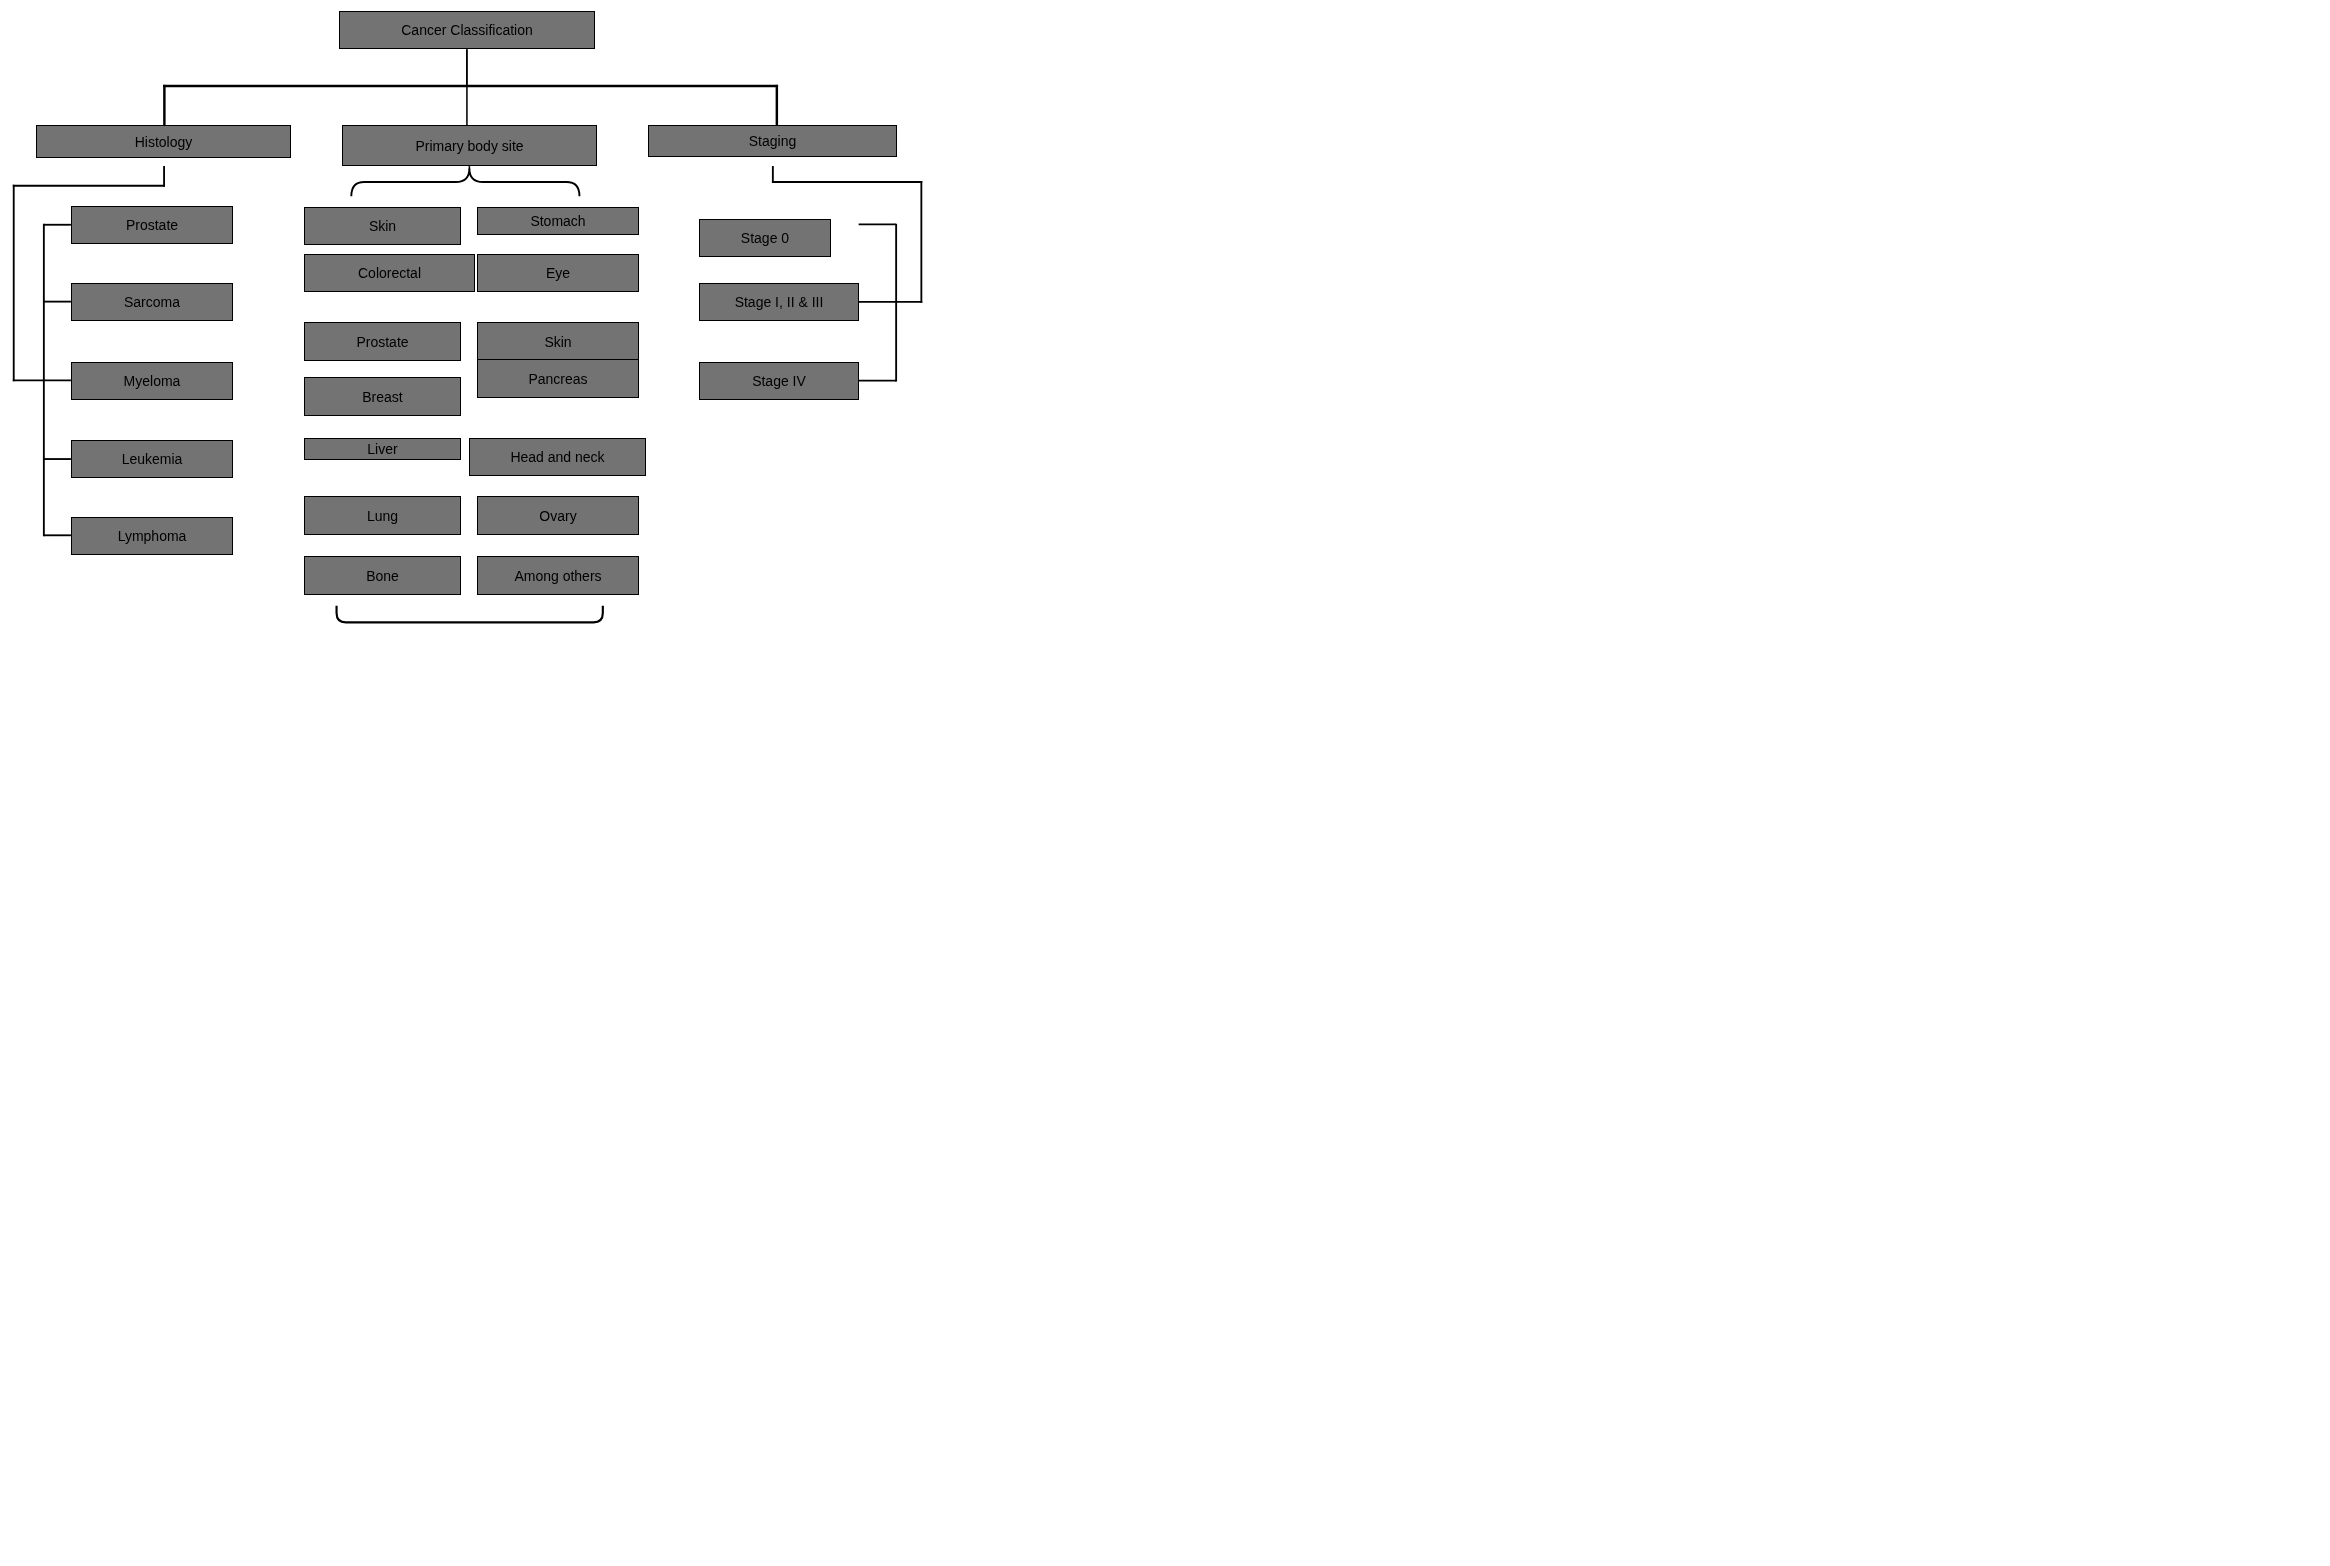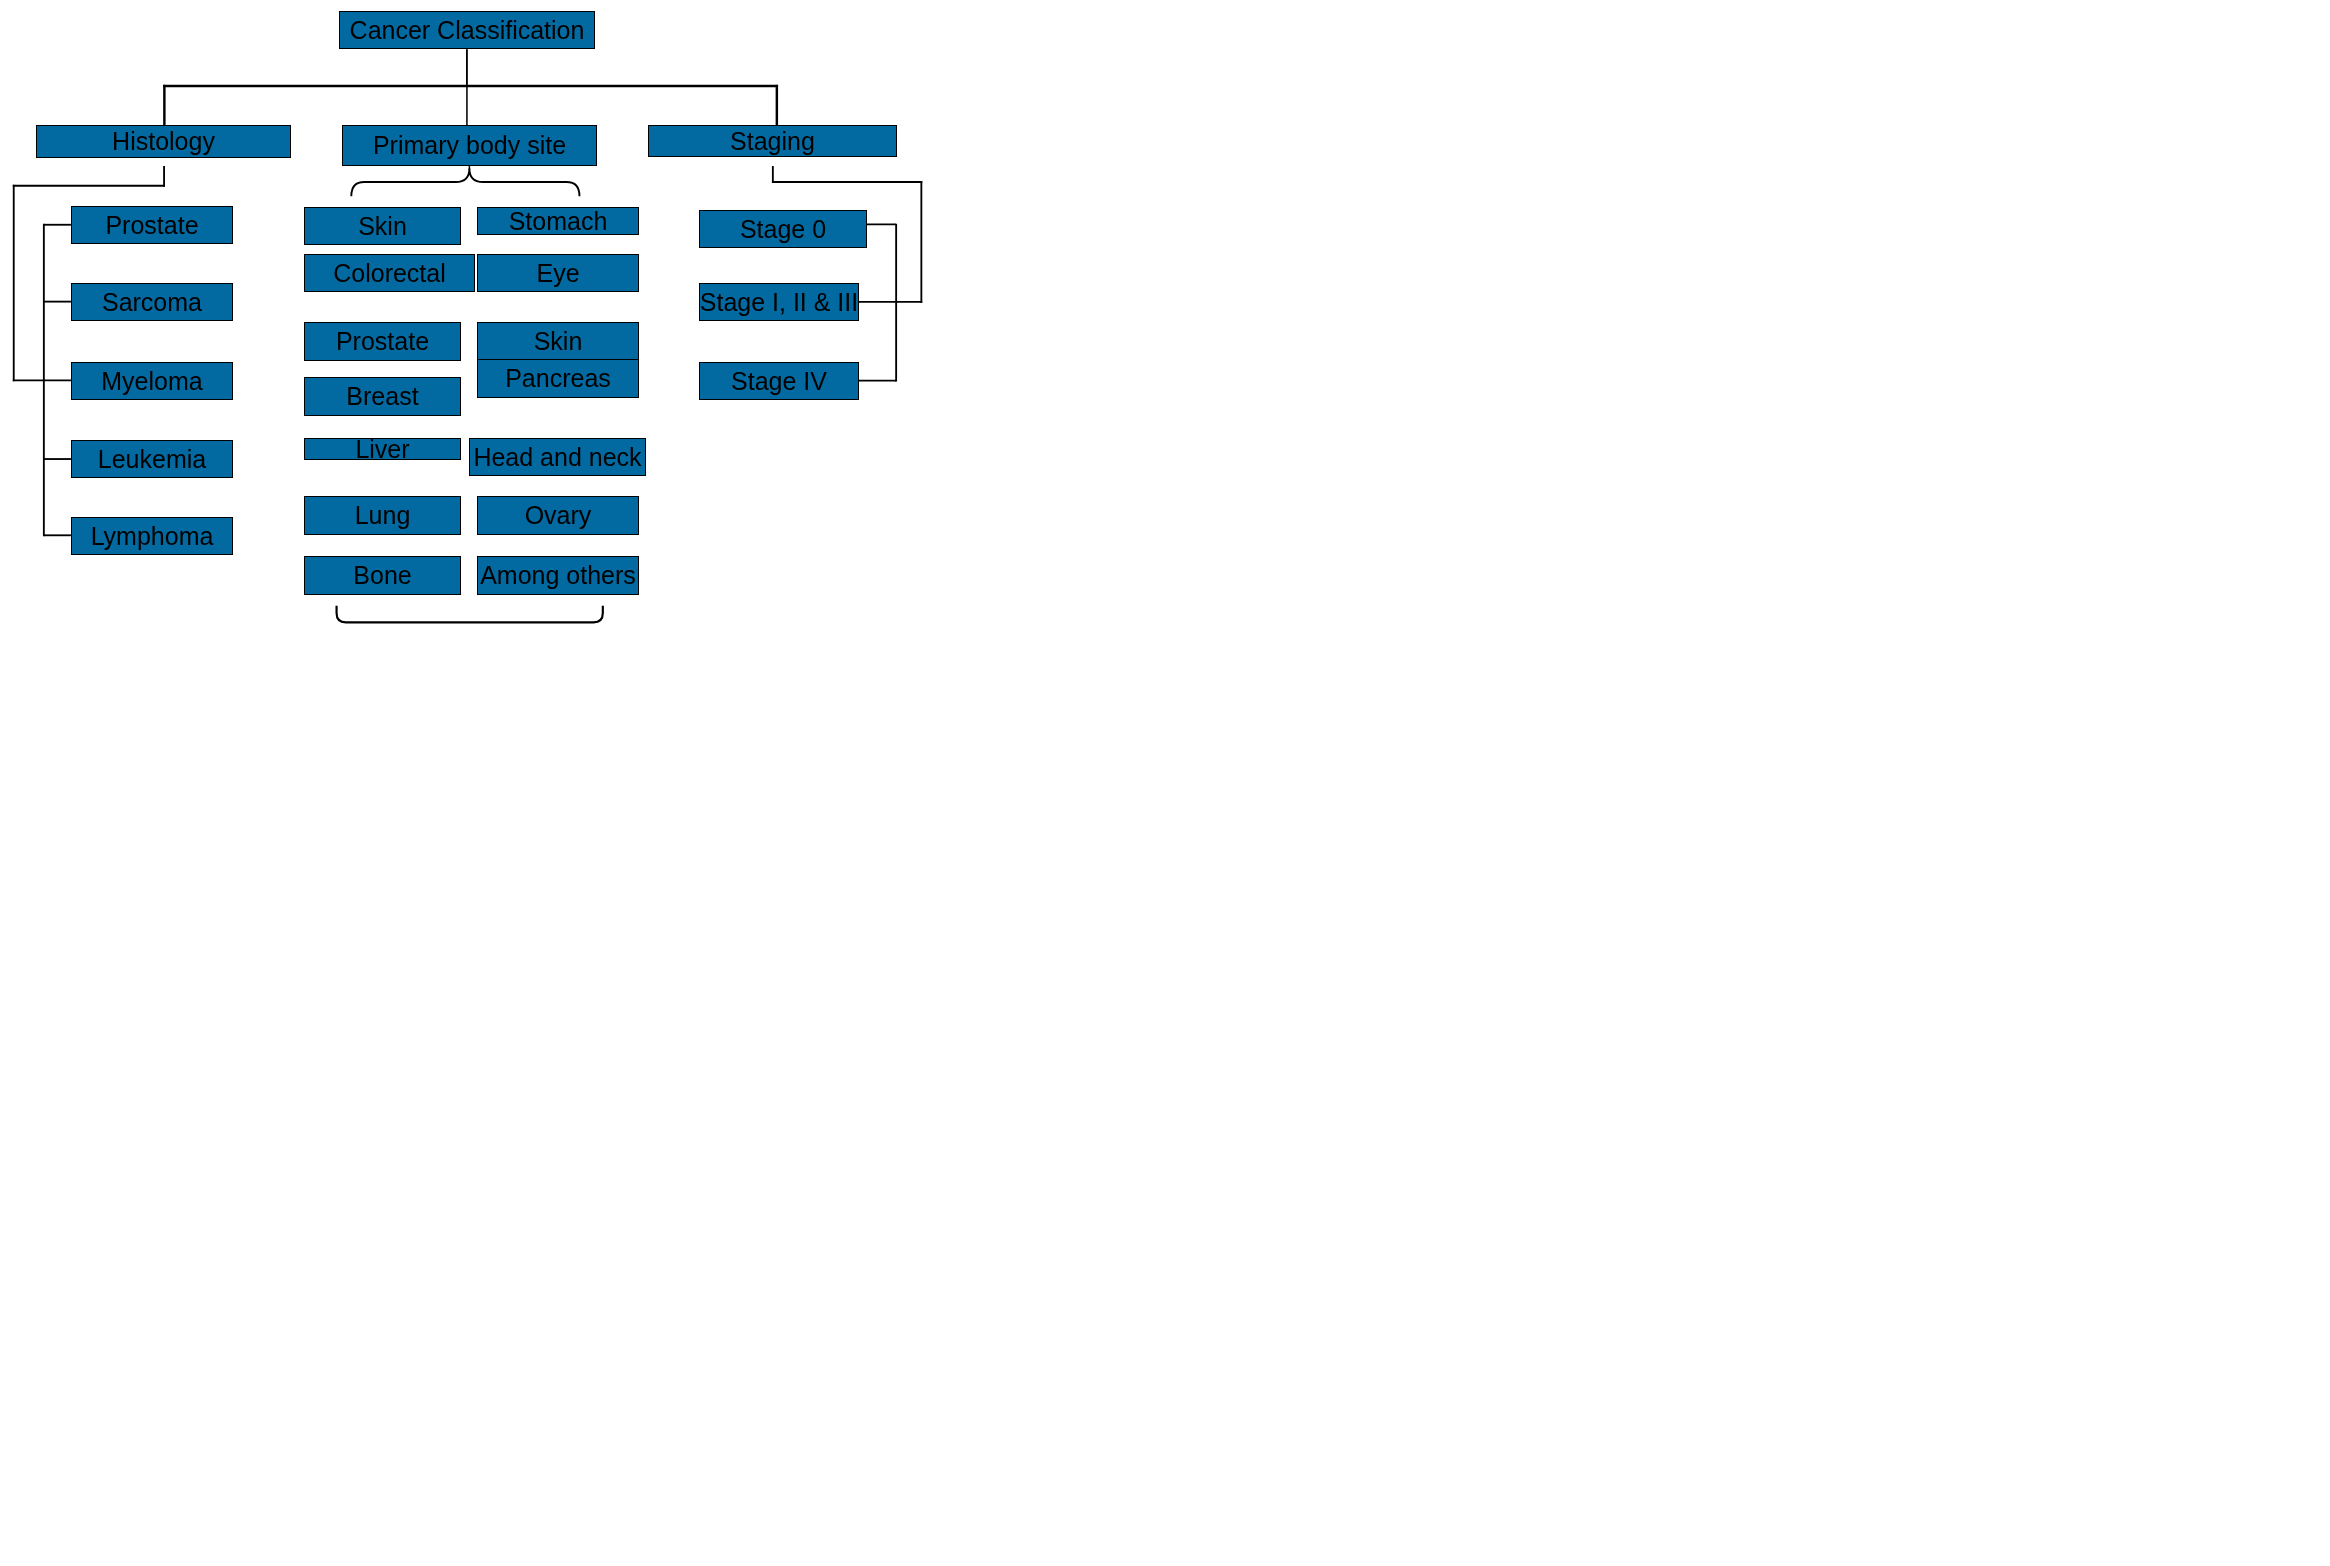--- a/index.html
+++ b/index.html
@@ -9,23 +9,23 @@
     background:#ffffff;
     font-family:"Liberation Sans", sans-serif;
     overflow:hidden;
   }
   .wires{position:absolute;left:0;top:0;width:932px;height:626px;}
   .wires path{stroke:#000;fill:none;}
   .node{
     position:absolute;
     box-sizing:border-box;
     border:1.8px solid #000000;
-    background:#0369a1;
+    background:#737373;
     display:flex;align-items:center;justify-content:center;
-    font-size:25px;line-height:1;color:#000000;
+    font-size:14px;line-height:1;color:#000000;
     white-space:nowrap;
     z-index:2;
   }
 </style>
 </head>
 <body>
 
 <div class="diagram">
 
   <svg class="wires" viewBox="0 0 1515 1018" xmlns="http://www.w3.org/2000/svg">
@@ -80,18 +80,18 @@
   <div class="node" style="left:304px;top:556px;width:157px;height:39px">Bone</div>
 
   <div class="node" style="left:477px;top:207px;width:162px;height:28px">Stomach</div>
   <div class="node" style="left:477px;top:254px;width:162px;height:38px">Eye</div>
   <div class="node" style="left:477px;top:322px;width:162px;height:39px">Skin</div>
   <div class="node" style="left:477px;top:359px;width:162px;height:39px">Pancreas</div>
   <div class="node" style="left:469px;top:438px;width:177px;height:38px">Head and neck</div>
   <div class="node" style="left:477px;top:496px;width:162px;height:39px">Ovary</div>
   <div class="node" style="left:477px;top:556px;width:162px;height:39px">Among others</div>
 
-  <div class="node" style="left:699px;top:210px;width:168px;height:38px">Stage 0</div>
+  <div class="node" style="left:699px;top:219px;width:132px;height:38px">Stage 0</div>
   <div class="node" style="left:699px;top:283px;width:160px;height:38px">Stage I, II &amp; III</div>
   <div class="node" style="left:699px;top:362px;width:160px;height:38px">Stage IV</div>
 
 </div>
 
 
 </body></html>

